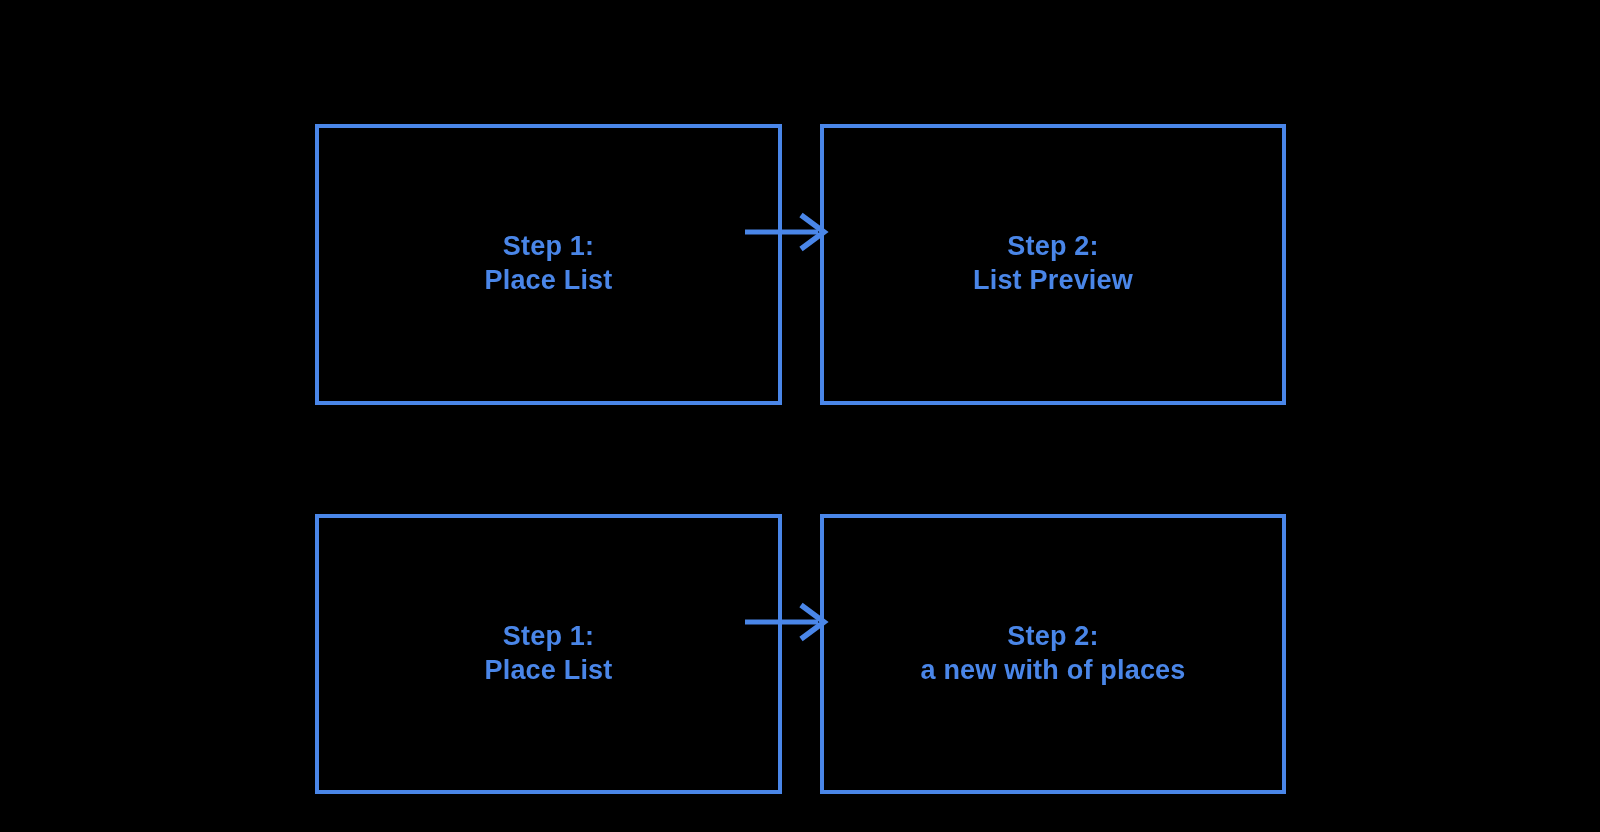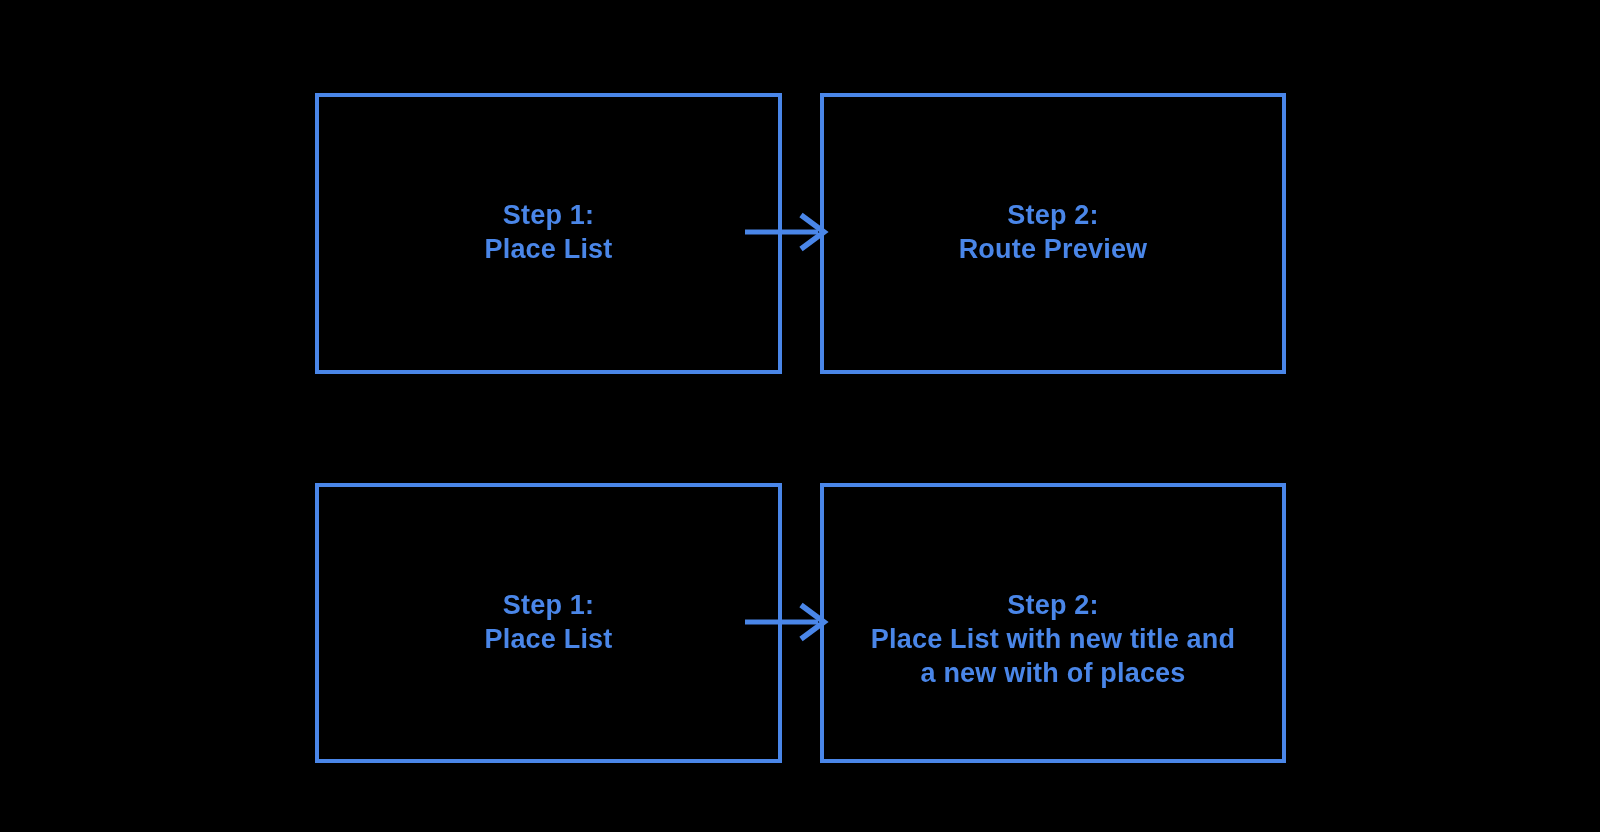--- a/index.html
+++ b/index.html
@@ -20,20 +20,21 @@
     font-family: "Liberation Sans", sans-serif;
   }
   .canvas {
     position: absolute;
     inset: 0;
   }
   .box {
     position: absolute;
     border: 4px solid var(--accent);
     background: transparent;
+    margin-top: 31px;
   }
   .box-text {
     position: absolute;
     top: 101px;
     left: 0;
     right: 0;
     text-align: center;
     color: var(--accent);
     font-size: 27px;
     line-height: 34px;
@@ -67,37 +68,36 @@
   </div>
 
   <svg class="arrow" id="arrow-row1" viewBox="0 0 85 44" xmlns="http://www.w3.org/2000/svg">
     <line x1="0" y1="22" x2="73" y2="22" stroke="currentColor" stroke-width="5"></line>
     <polyline points="56,5 79,22 56,39" fill="none" stroke="currentColor" stroke-width="5.5"></polyline>
   </svg>
 
   <div class="box" id="box-top-right">
     <div class="box-text">
       <div>Step 2:</div>
-      <div>Route Preview</div>
+      <div>List Preview</div>
     </div>
   </div>
 
   <div class="box" id="box-bottom-left">
     <div class="box-text">
       <div>Step 1:</div>
       <div>Place List</div>
     </div>
   </div>
 
   <svg class="arrow" id="arrow-row2" viewBox="0 0 85 44" xmlns="http://www.w3.org/2000/svg">
     <line x1="0" y1="22" x2="73" y2="22" stroke="currentColor" stroke-width="5"></line>
     <polyline points="56,5 79,22 56,39" fill="none" stroke="currentColor" stroke-width="5.5"></polyline>
   </svg>
 
   <div class="box" id="box-bottom-right">
     <div class="box-text">
       <div>Step 2:</div>
-      <div>Place List with new title and</div>
       <div>a new with of places</div>
     </div>
   </div>
 
 </div>
 
 </body></html>

